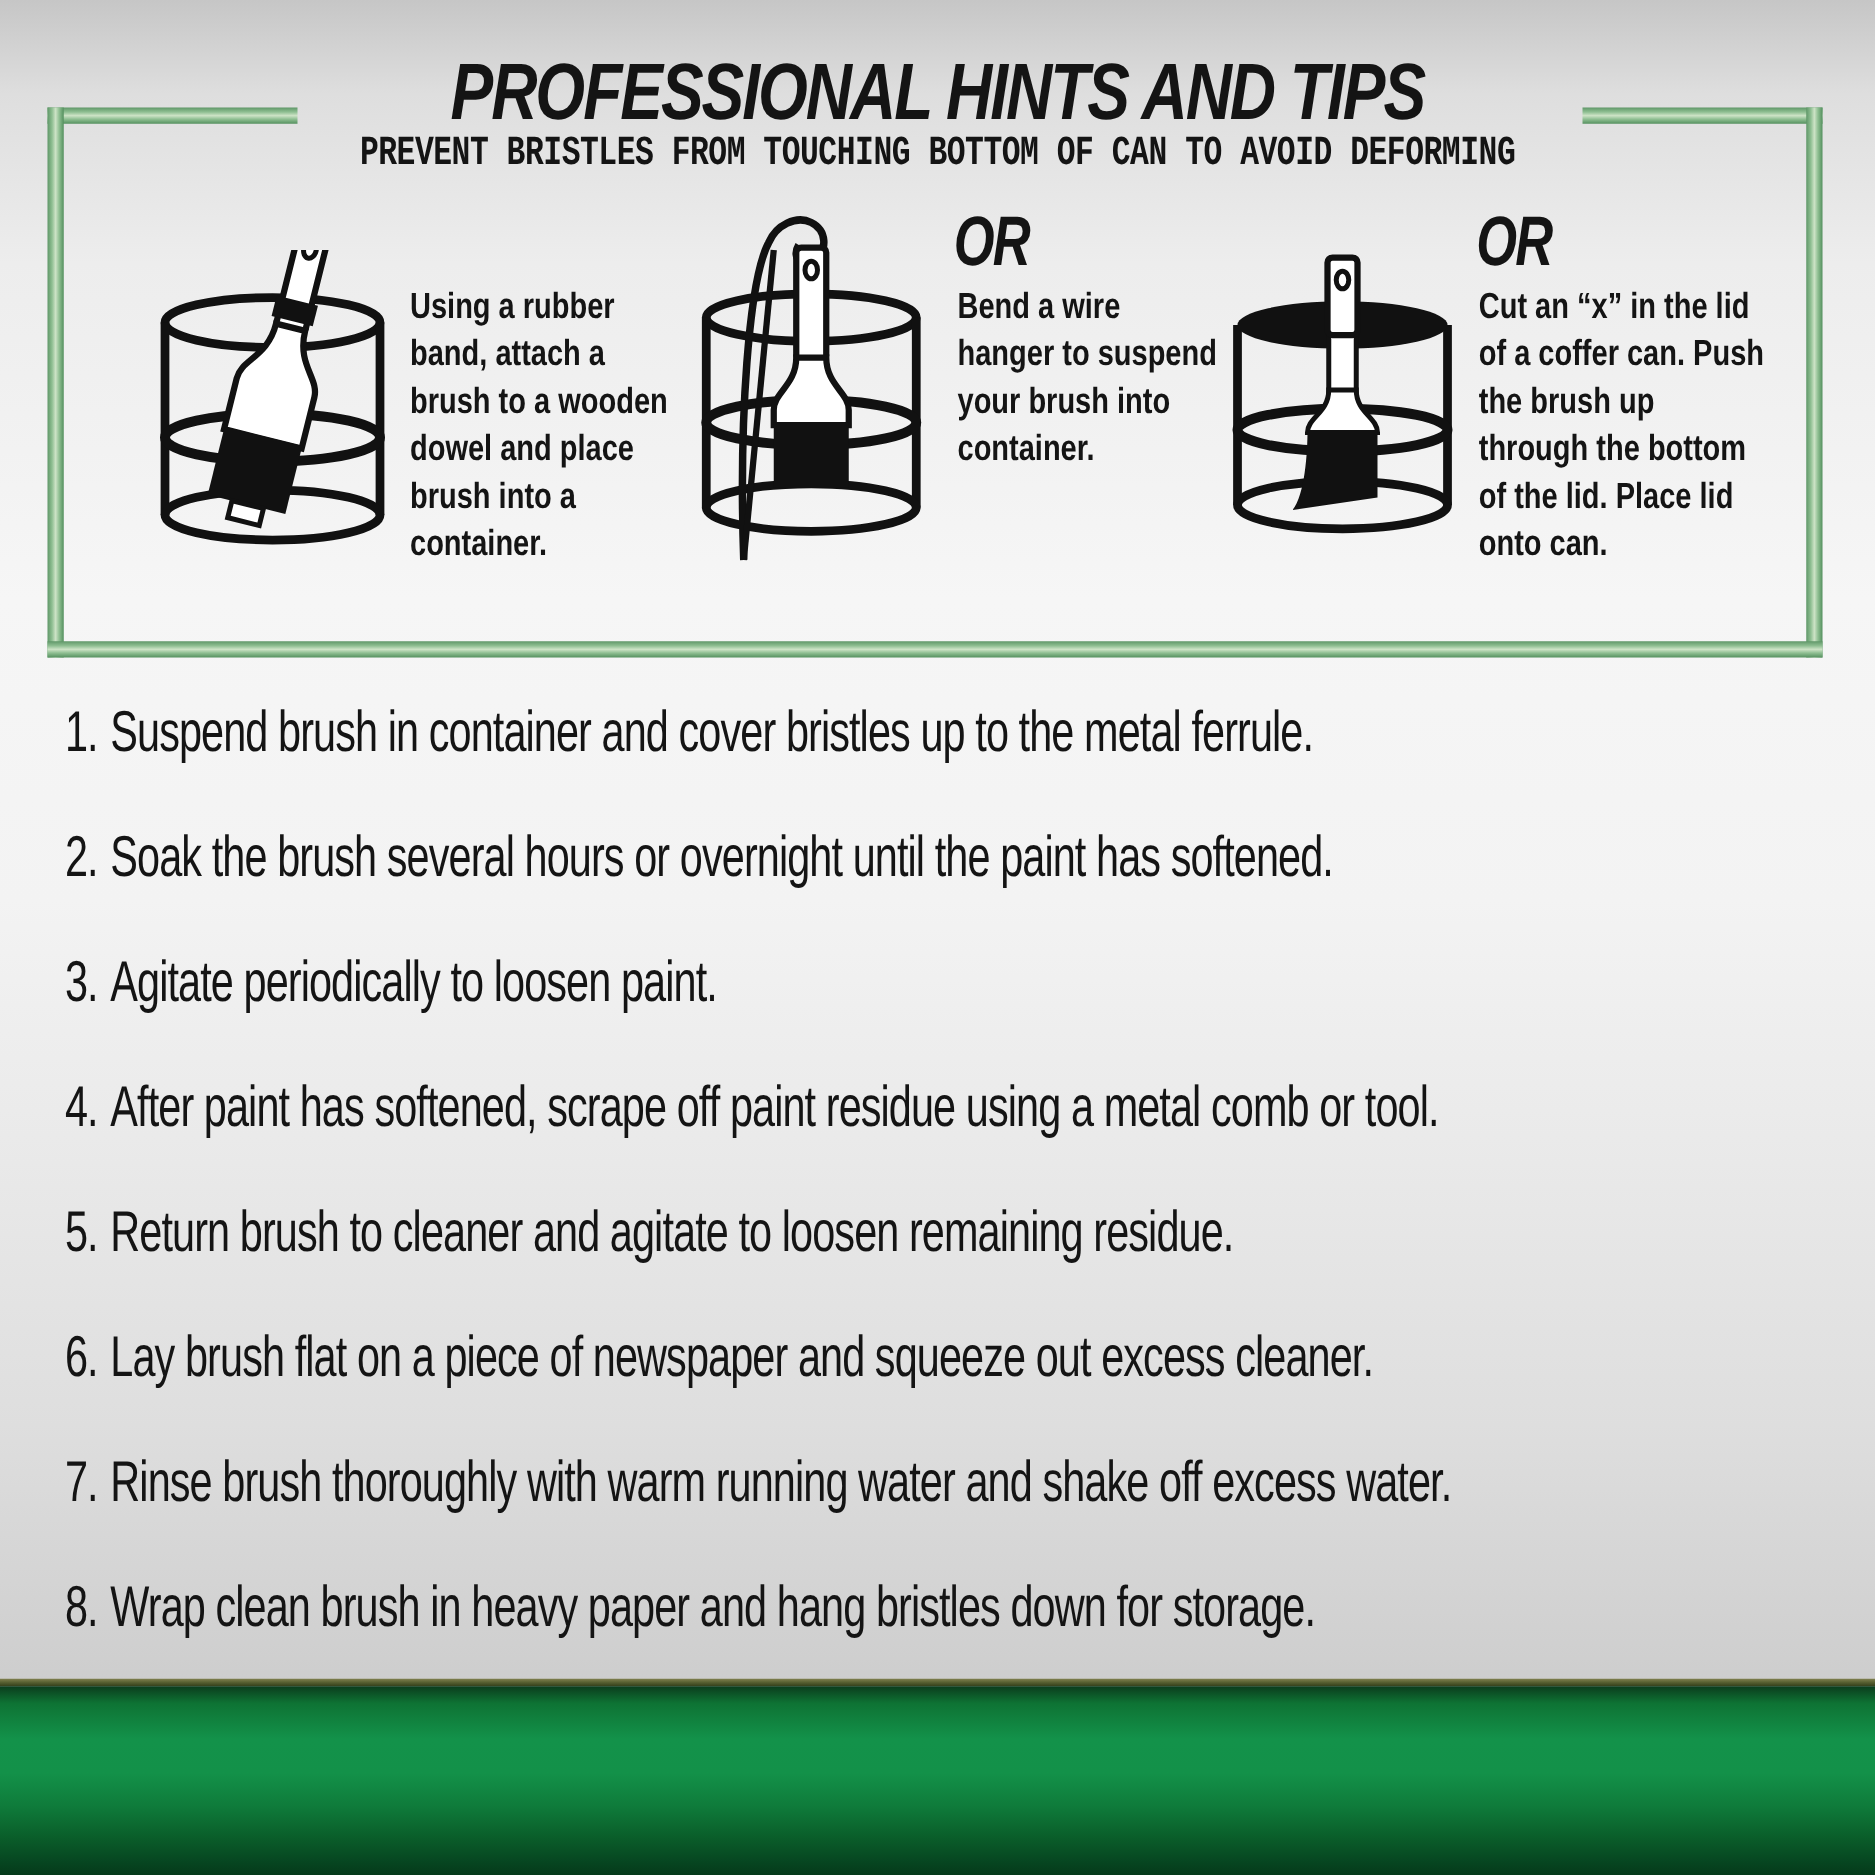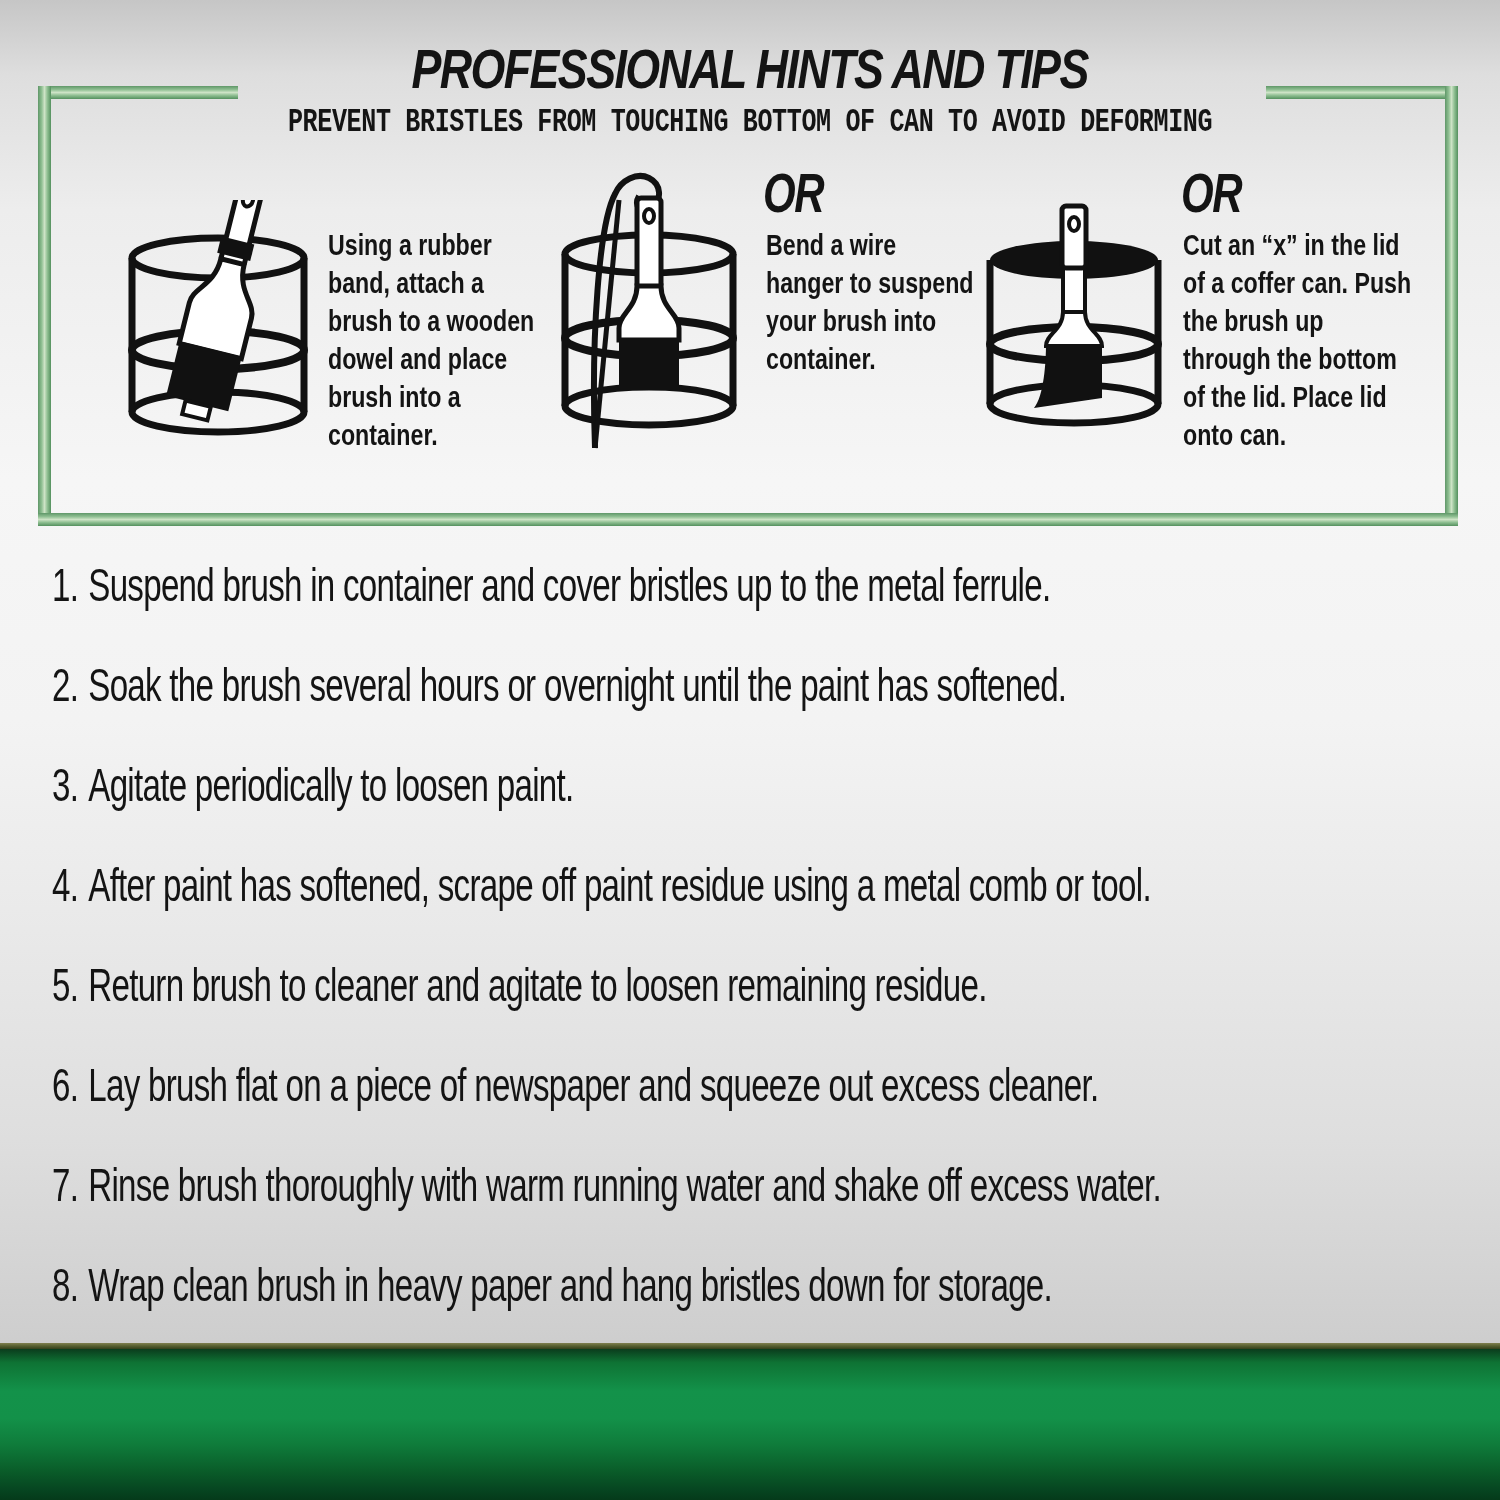--- a/index.html
+++ b/index.html
@@ -6,21 +6,21 @@
   body{
     width:1500px;height:1500px;position:relative;overflow:hidden;
     font-family:"Liberation Sans",sans-serif;color:#141414;
     background:linear-gradient(180deg,#c6c6c6 0%,#dedede 5%,#ededed 14%,#f6f6f6 32%,#f3f3f3 48%,#e9e9e9 62%,#dedede 76%,#d2d2d2 86%,#c8c8c8 94%,#c9c9c9 100%);
   }
   .abs{position:absolute;}
 
   
   .title-row{left:0;right:0;text-align:center;}
   .title{
-    top:36px;font-size:56px;font-weight:bold;font-style:italic;
+    top:36px;font-size:64px;font-weight:bold;font-style:italic;
     letter-spacing:-2px;white-space:nowrap;
   }
   .title .squeeze{display:inline-block;transform:scaleX(0.80);transform-origin:50% 50%;}
   .subtitle{
     top:104px;font-size:33px;font-weight:bold;letter-spacing:-0.5px;white-space:nowrap;font-family:Liberation Mono, monospace;
   }
   .subtitle .squeeze{display:inline-block;transform:scaleX(0.76);transform-origin:50% 50%;}
 
   
   .frame{left:38px;top:86px;width:1420px;height:440px;}

